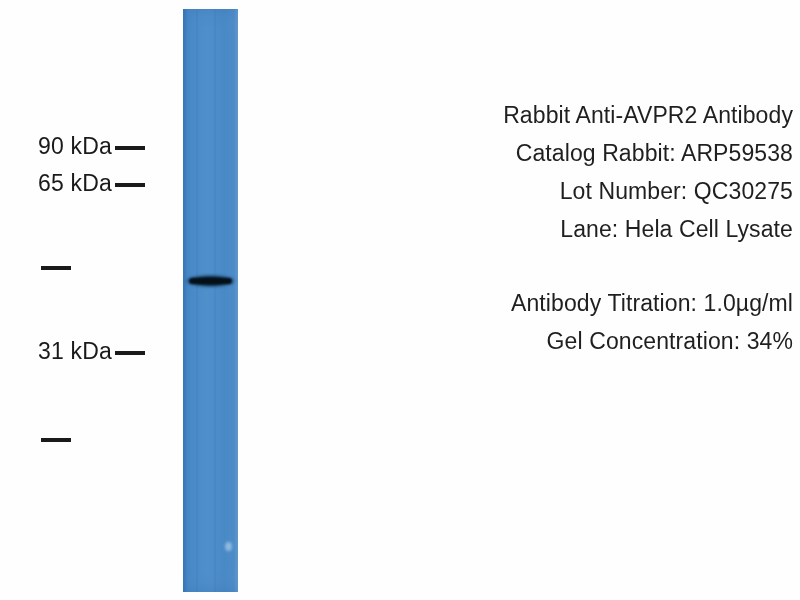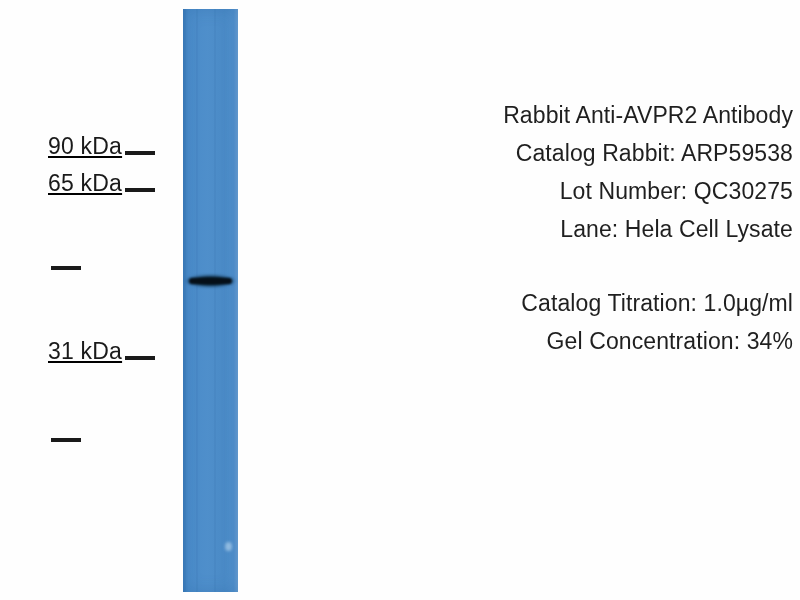--- a/index.html
+++ b/index.html
@@ -23,25 +23,23 @@
   
   .ladder {
     position: absolute;
     left: 0;
     top: 0;
     width: 180px;
     height: 600px;
   }
   .marker {
     position: absolute;
-    left: 48px;
+    left: 38px;
     display: flex;
-    align-items: center;
     white-space: nowrap;
-    text-decoration: underline;
   }
   .marker-label {
     font-size: 23px;
     color: #1a1a1a;
     letter-spacing: 0.2px;
   }
   .marker-tick {
     display: inline-block;
     width: 30px;
     height: 4px;
@@ -165,17 +163,17 @@
     <div class="band"></div>
     <div class="band-core"></div>
   </div>
 
   <div class="info">
     <div class="info-line">Rabbit Anti-AVPR2 Antibody</div>
     <div class="info-line">Catalog Rabbit: ARP59538</div>
     <div class="info-line">Lot Number: QC30275</div>
     <div class="info-line">Lane: Hela Cell Lysate</div>
     <div class="info-gap"></div>
-    <div class="info-line">Catalog Titration: 1.0µg/ml</div>
+    <div class="info-line">Antibody Titration: 1.0µg/ml</div>
     <div class="info-line">Gel Concentration: 34%</div>
   </div>
 
 </div>
 
 </body></html>

